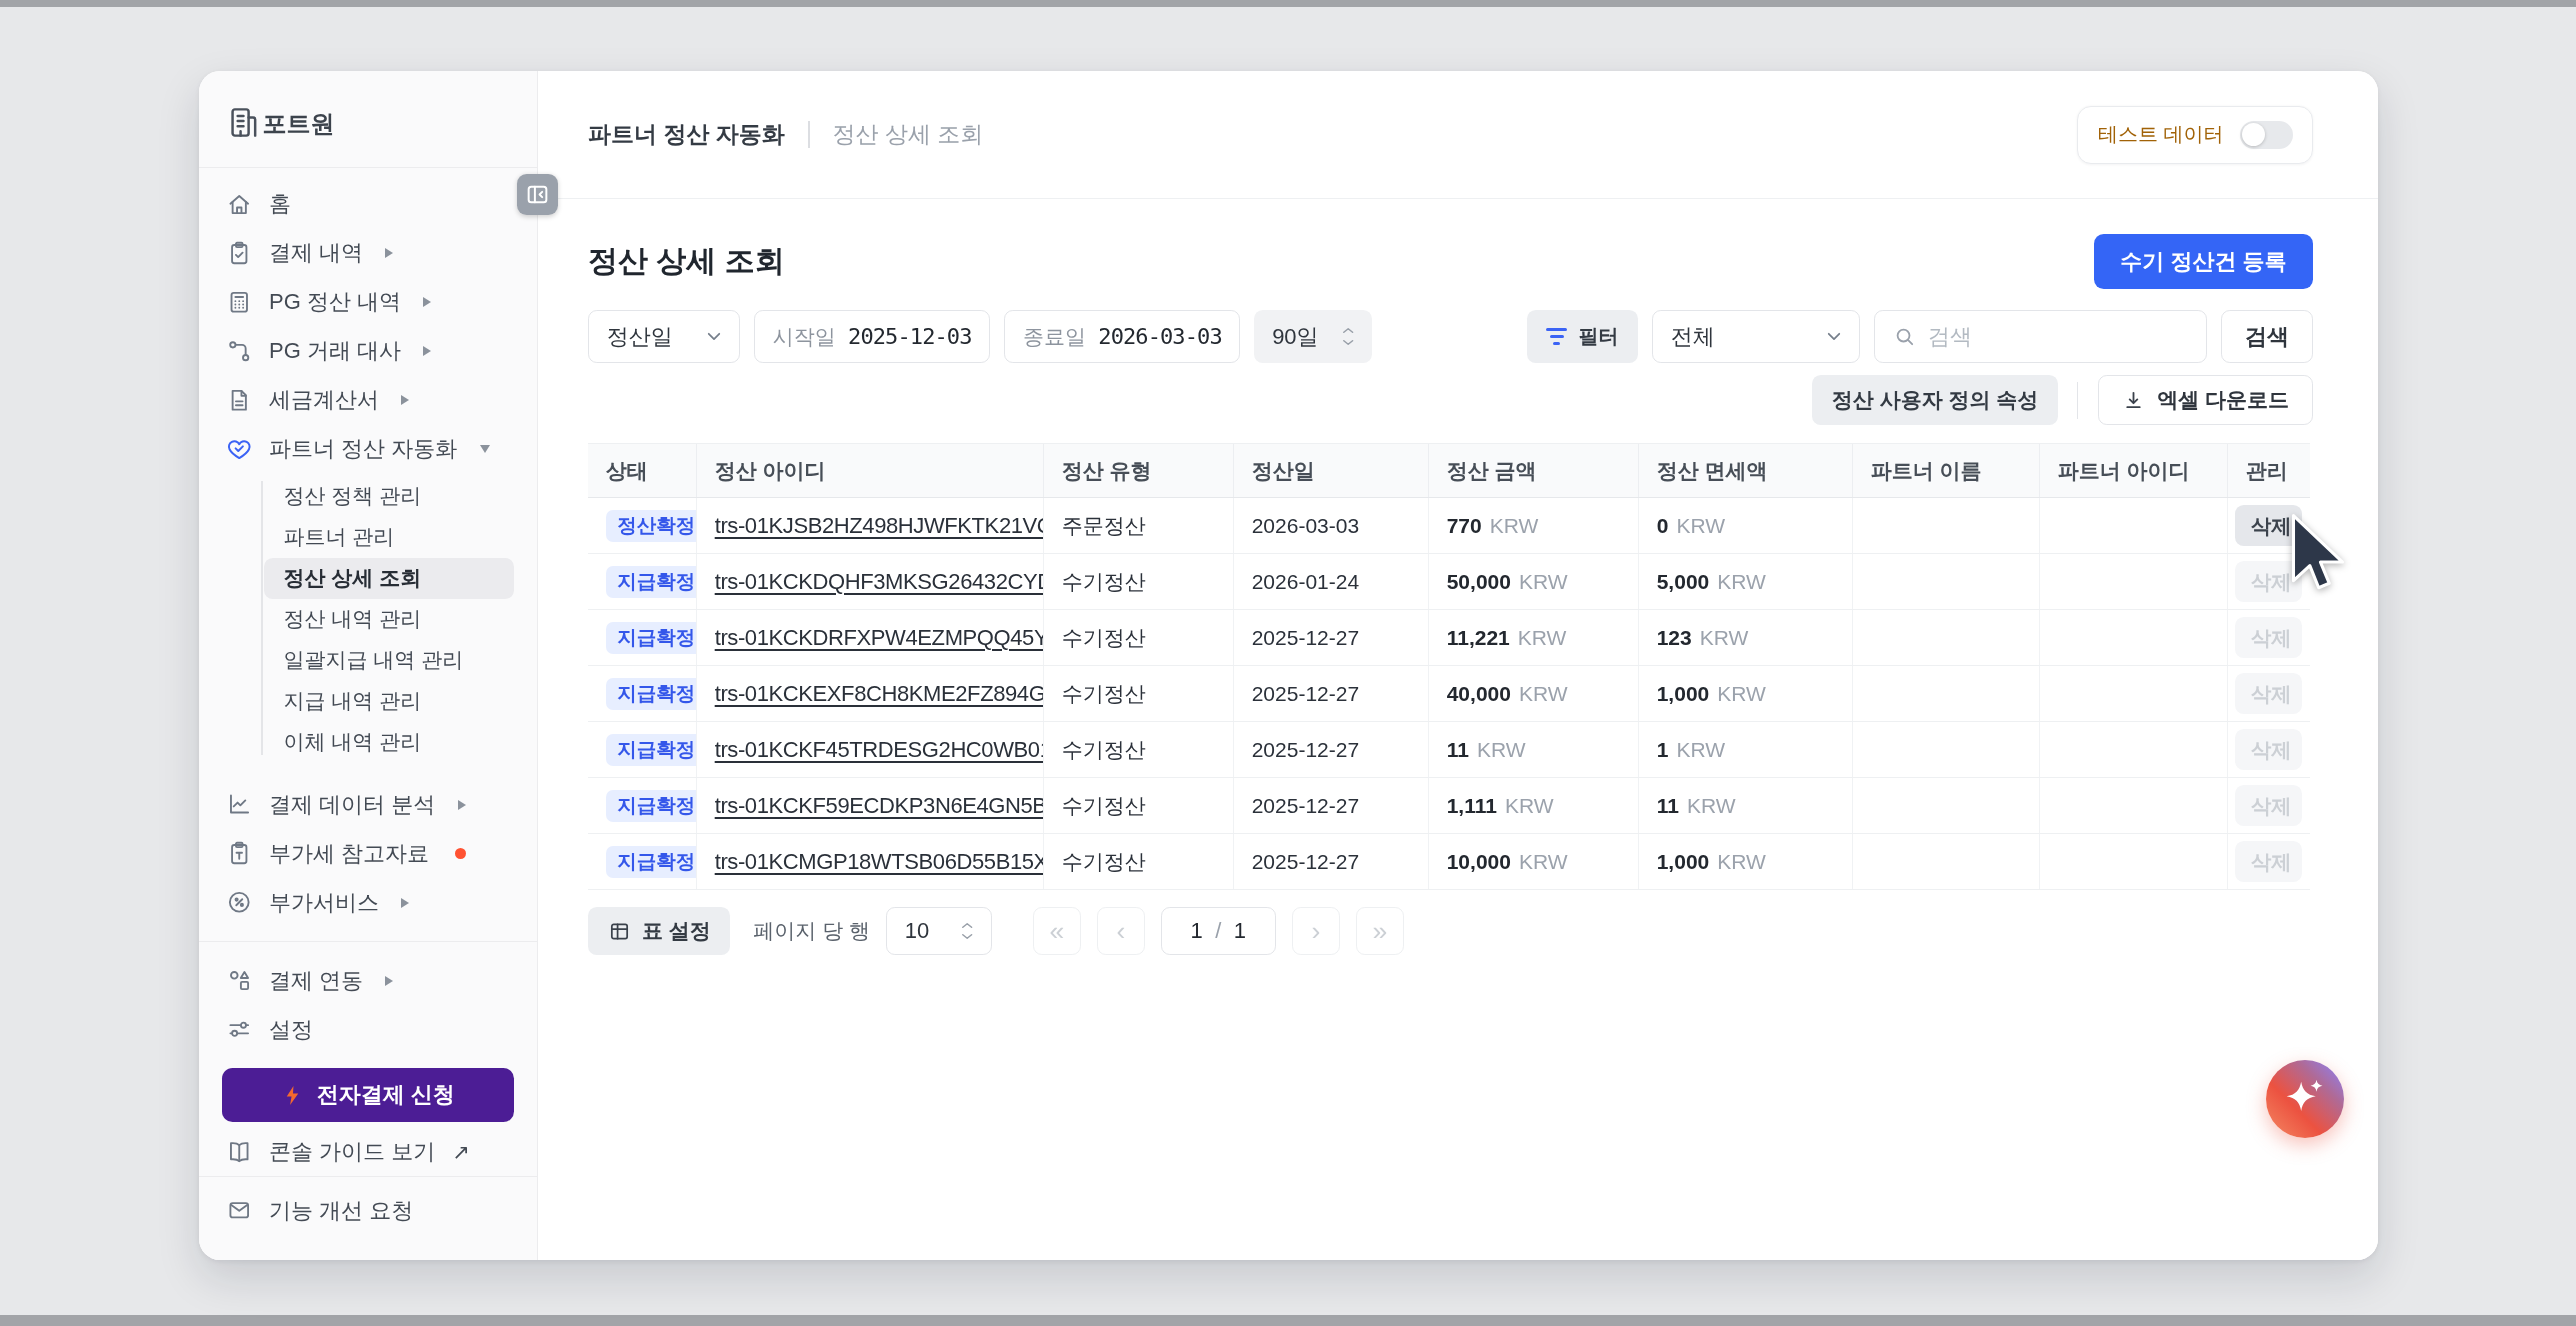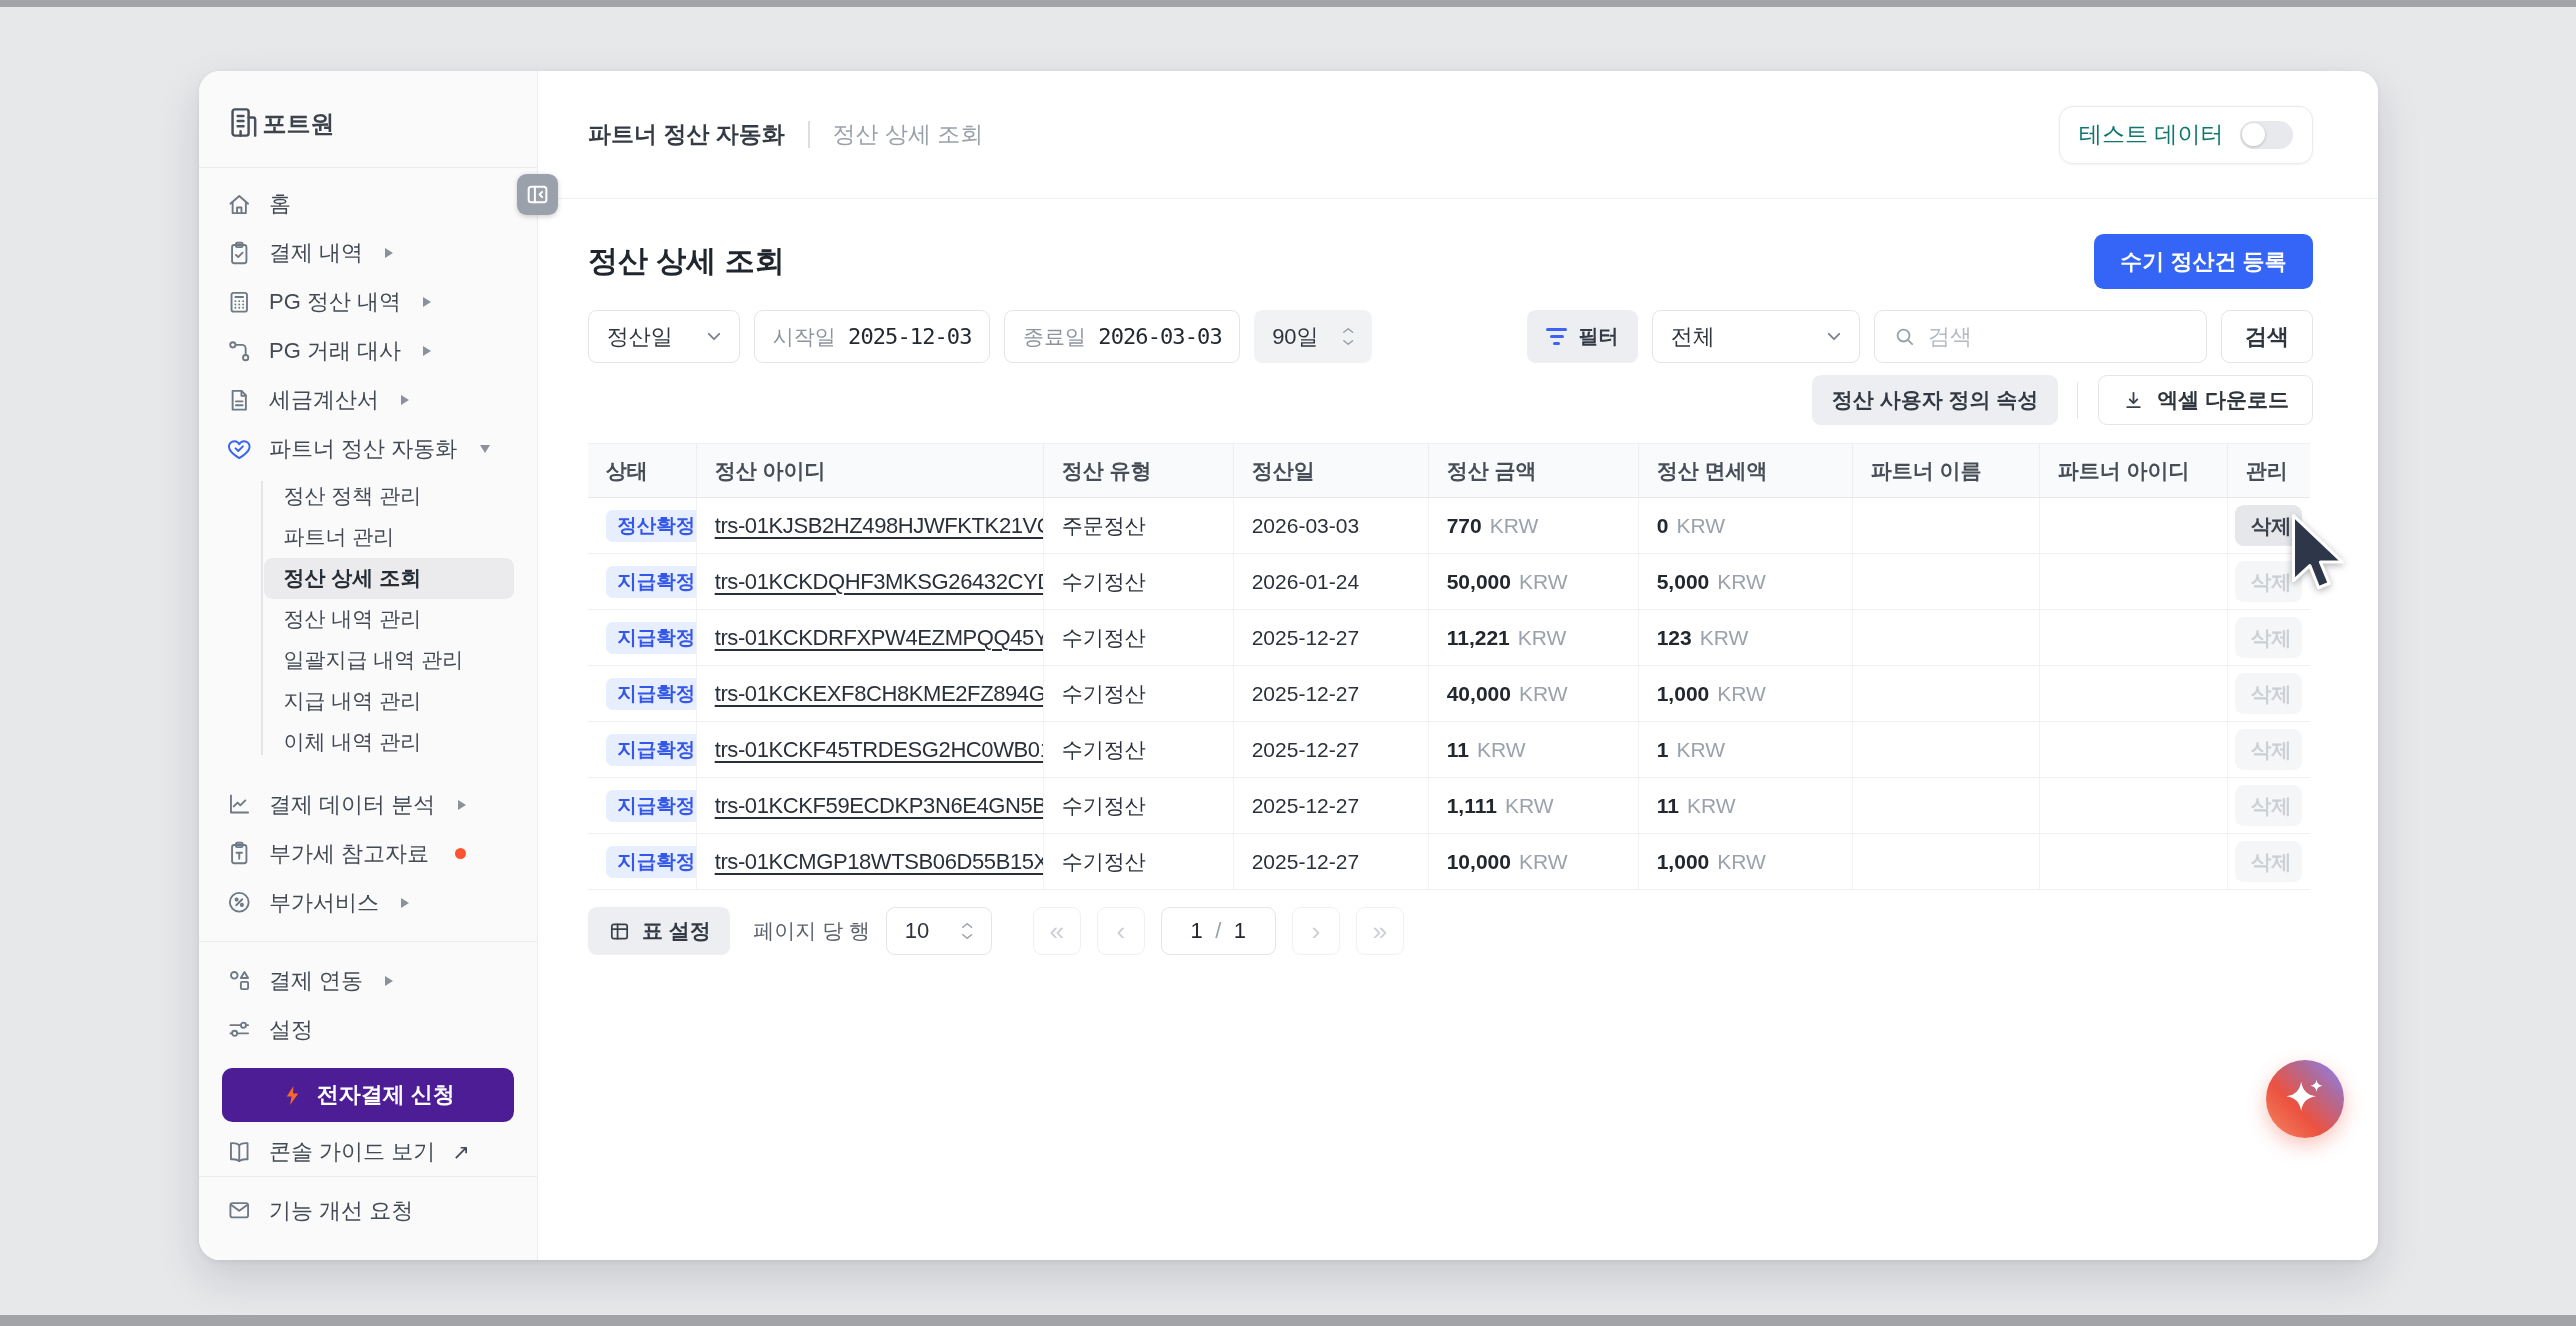--- a/index.html
+++ b/index.html
@@ -66,21 +66,21 @@
   }
   .breadcrumb { display:flex; align-items:center; gap:23px; }
   .bc-section { font-size:23px; font-weight:700; color:#343b44; }
   .bc-sep { width:1.8px; height:26.5px; background:#dcdee2; }
   .bc-page { font-size:23px; color:#9aa1ab; }
   .topbar-spacer { flex:1; }
   .test-pill {
     display:flex; align-items:center; gap:16px; border:0.9px solid #e9ebee; border-radius:14px;
     padding:0 19.5px; height:58px; background:#fff; box-shadow:0 0.9px 2.7px rgba(15,23,42,.05); cursor:default;
   }
-  .test-label { font-size:23px; color:#0f766e; }
+  .test-label { font-size:20px; color:#a16207; }
   .toggle { width:53px; height:28px; border-radius:14px; background:#e7e9ec; position:relative; cursor:pointer; }
   .toggle .knob { position:absolute; left:2.7px; top:2.7px; width:23px; height:23px; border-radius:50%; background:#fff; box-shadow:0 0.9px 3.5px rgba(0,0,0,.22); }
 
   .content { padding:35px 65px 0 50px; flex:1; }
   .title-row { display:flex; align-items:center; height:55px; margin-bottom:21px; }
   .page-title { font-size:30px; font-weight:700; color:#20262e; }
   .primary-btn {
     margin-left:auto; height:55px; padding:0 26.5px; border:none; border-radius:9.7px; background:#3465f6;
     color:#fff; font-size:22px; font-weight:700; cursor:pointer; font-family:inherit;
   }

